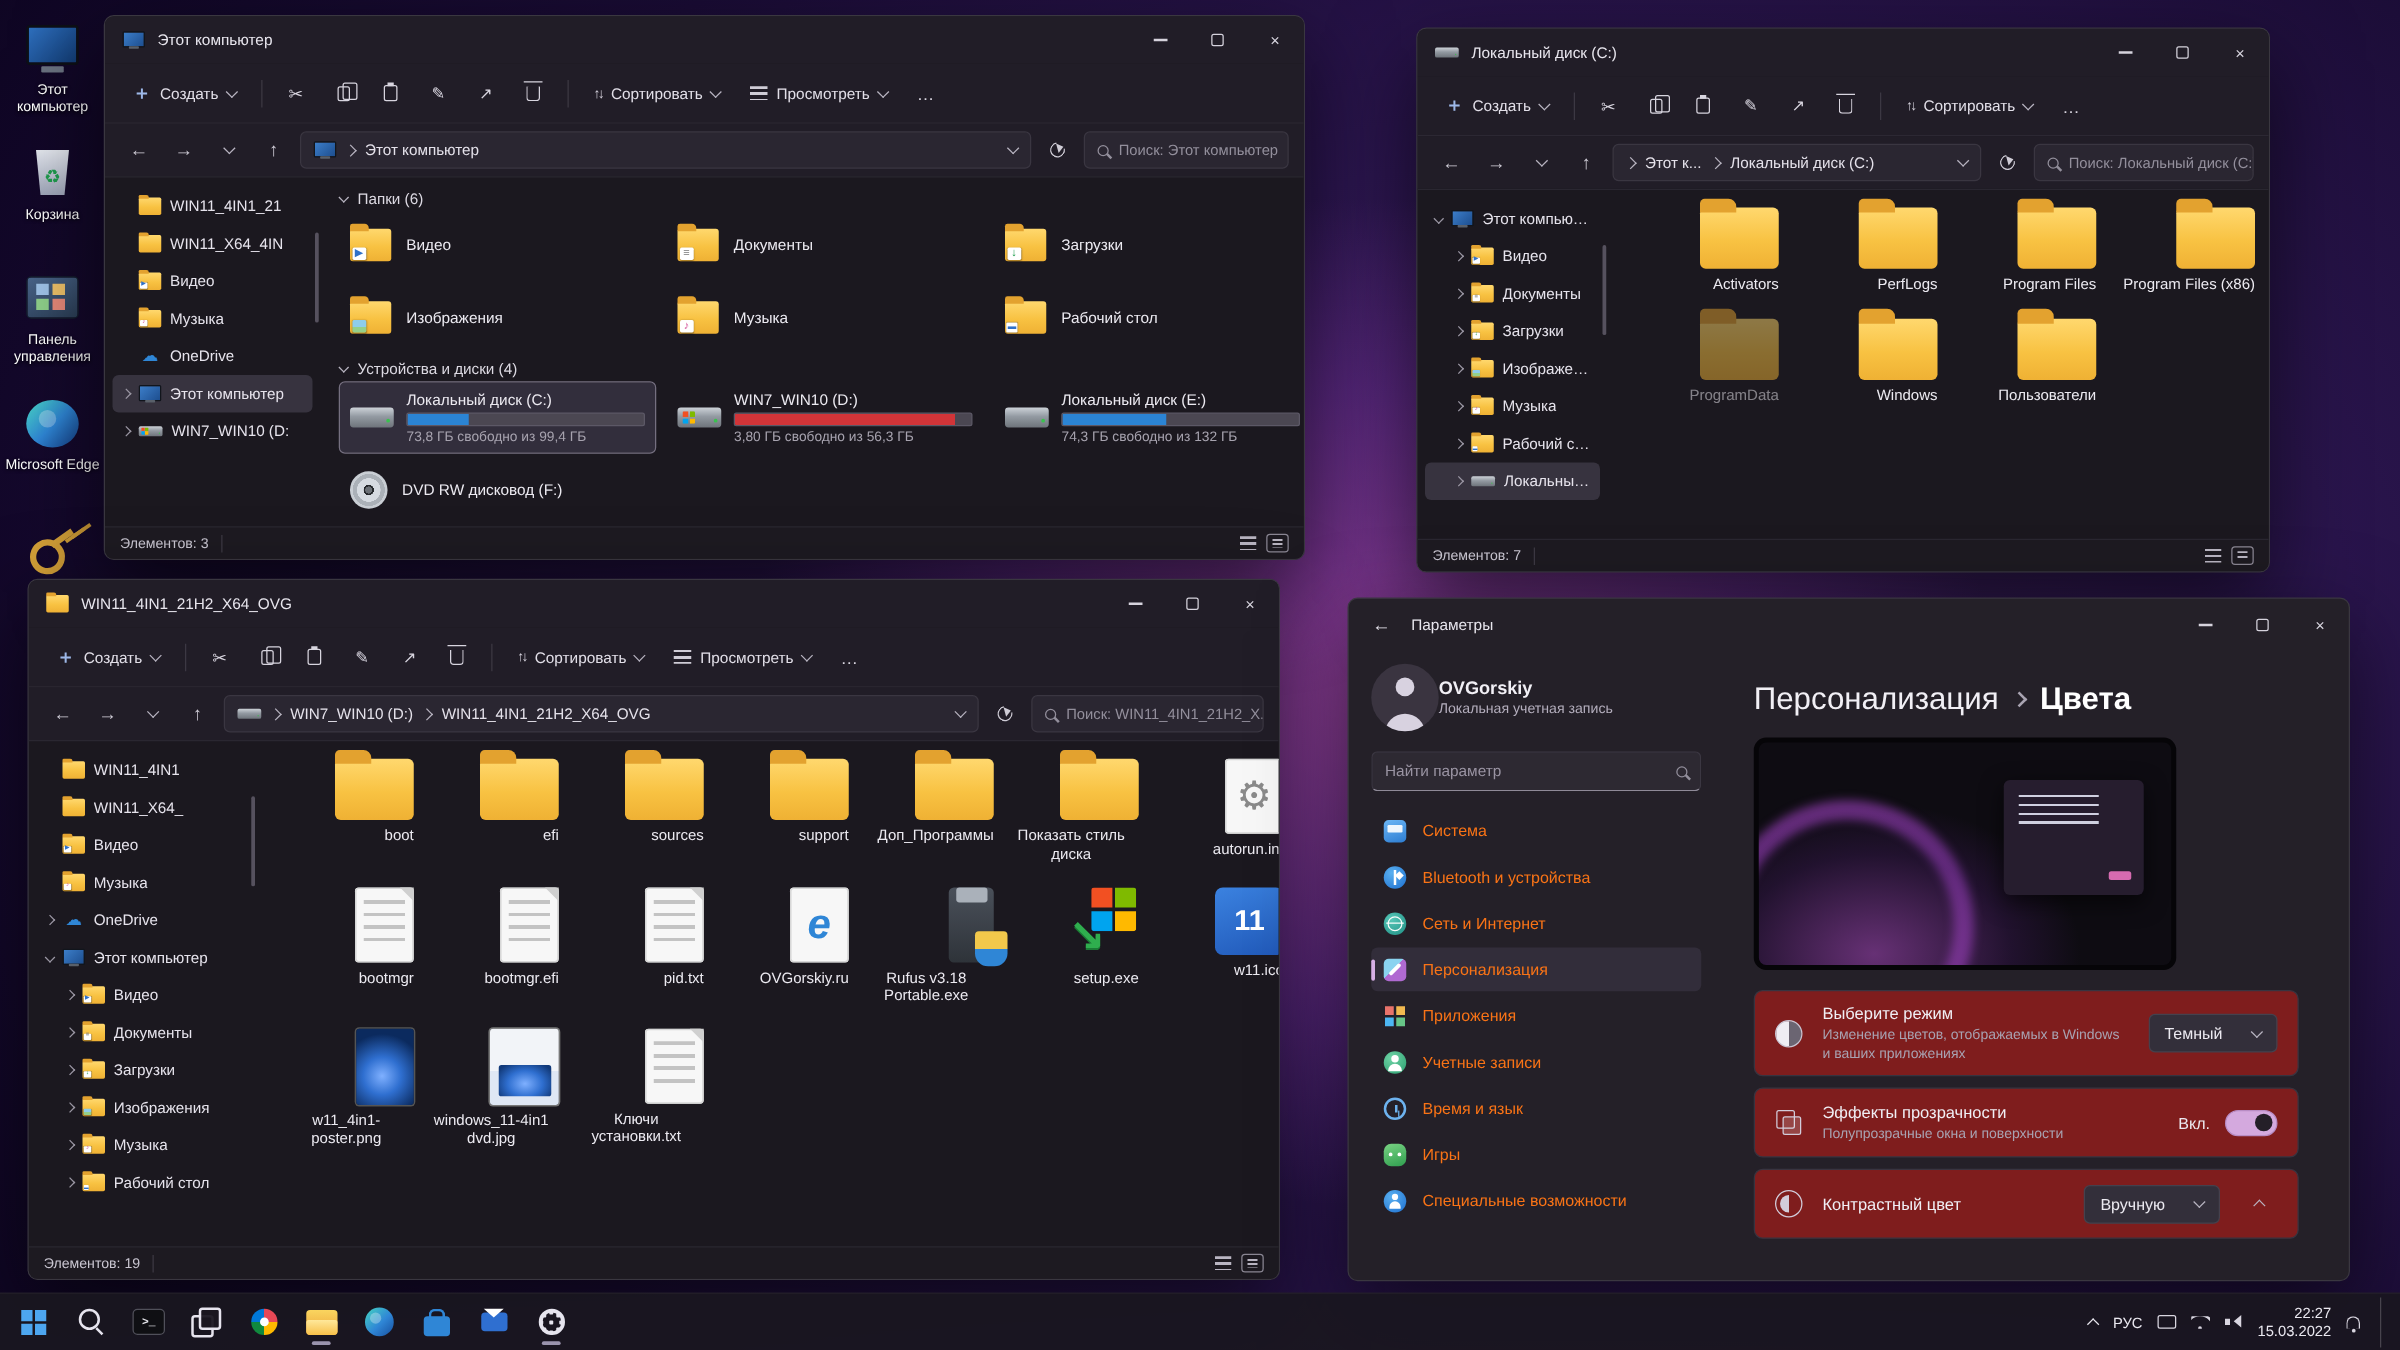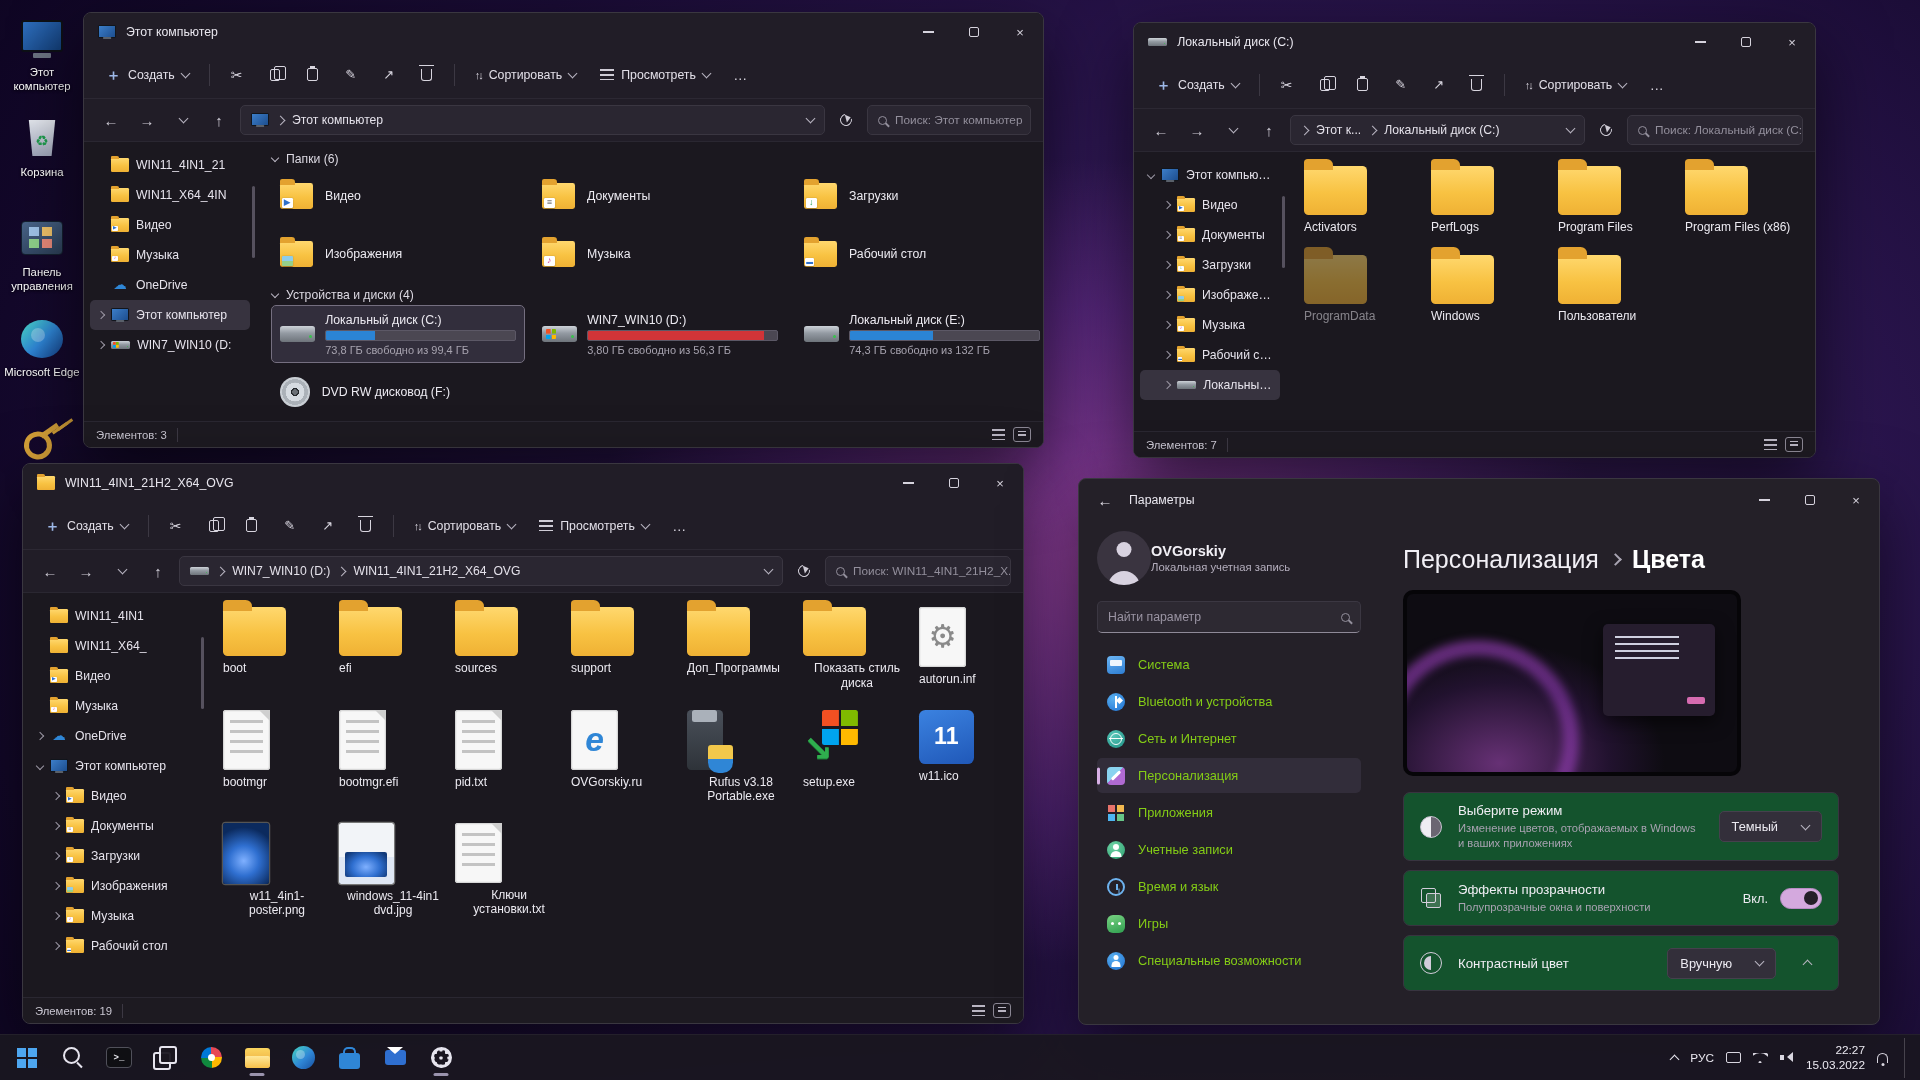--- a/index.html
+++ b/index.html
@@ -64,21 +64,21 @@
 .tilegrid{display:grid;gap:6px 10px;margin-bottom:4px}
 .tile{display:flex;align-items:center;gap:12px;padding:6px 8px;border-radius:4px;height:52px}
 .tlab{font-size:12.3px;color:#eceaf1}
 .dtile{display:flex;align-items:center;gap:10px;padding:5px 8px;border-radius:4px;height:56px}
 .dtile.sel{background:#322e3c;outline:1px solid #756f80}
 .dcol{display:flex;flex-direction:column;gap:3px;min-width:0;flex:1}
 .dbar{width:100%;height:11px;background:#4b4752;border:1px solid #5c5866;border-radius:2px;overflow:hidden}
 .dfill{display:block;height:100%}
 .dsize{font-size:11px;color:#a7a3af;white-space:nowrap}
 .iconwrap{display:grid;gap:8px 4px}
-.bigtile{display:flex;flex-direction:column;align-items:flex-start;gap:5px;padding:8px 2px 4px;border-radius:4px}
+.bigtile{display:flex;flex-direction:column;align-items:flex-end;gap:5px;padding:8px 2px 4px;border-radius:4px}
 .bigtile.dim{opacity:.5}
 .blab{font-size:12px;line-height:1.18;text-align:center;color:#eceaf1;overflow-wrap:anywhere;max-width:108px}
 .statusbar{height:26px;flex:none;display:flex;align-items:center;gap:10px;padding:0 12px;font-size:11.3px;color:#c9c6d1;background:#1d1a21;border-top:1px solid #2a2731}
 .statusbar .sep{width:1px;height:14px;background:#3c3843}
 .vts{margin-left:auto;display:flex;gap:8px;align-items:center}
 .vt1{background:repeating-linear-gradient(#b9b5c2 0 2px,transparent 2px 5px);width:13px;height:11px}
 .vt2{width:18px;height:15px;border:1px solid #8b8794;border-radius:3px;display:grid;place-items:center}
 .vt2::before{content:'';width:8px;height:7px;background:repeating-linear-gradient(#b9b5c2 0 1.5px,transparent 1.5px 3.5px)}
 
 .ic{display:inline-block;position:relative;flex:none}
@@ -125,21 +125,21 @@
 .sbody{flex:1;display:flex;min-height:0}
 .sleft{width:300px;flex:none;padding:4px 18px 0 18px;display:flex;flex-direction:column}
 .account{display:flex;align-items:center;margin:6px 0 16px}
 .avatar{width:54px;height:54px;border-radius:50%;background:#3a3440;position:relative;overflow:hidden;flex:none}
 .avatar::before{content:'';position:absolute;top:11px;left:50%;transform:translateX(-50%);width:15px;height:15px;border-radius:50%;background:#d8d2e0}
 .avatar::after{content:'';position:absolute;bottom:-6px;left:50%;transform:translateX(-50%);width:32px;height:20px;border-radius:16px 16px 0 0;background:#d8d2e0}
 .uname{font-size:14.5px;font-weight:700;color:#f1eff5}
 .utype{font-size:11.3px;color:#b4aebd;margin-top:2px}
 .ssearch{height:32px;display:flex;align-items:center;justify-content:space-between;padding:0 10px;background:#2d2932;border:1px solid #3b3742;border-bottom:1px solid #8f8a98;border-radius:5px;color:#9a94a3;font-size:12.3px;margin-bottom:14px}
 .snav{display:flex;flex-direction:column;gap:2px}
-.snavitem{height:35px;display:flex;align-items:center;gap:13px;padding:0 10px;border-radius:5px;font-size:12.8px;color:#84cc16;position:relative}
+.snavitem{height:35px;display:flex;align-items:center;gap:13px;padding:0 10px;border-radius:5px;font-size:12.8px;color:#f97316;position:relative}
 .snavitem.sel{background:#322d3a}
 .snavitem .accentbar{display:none}
 .snavitem.sel .accentbar{display:block;position:absolute;left:0;top:50%;transform:translateY(-50%);width:3px;height:17px;border-radius:2px;background:#d8b0e6}
 .nic{width:18px;height:18px;position:relative;flex:none;display:grid;place-items:center}
 .nic.ic-system{background:linear-gradient(160deg,#6cb6f5,#2d7dd2);border-radius:4px}
 .nic.ic-system::after{content:'';position:absolute;left:3px;right:3px;top:4px;height:6px;background:rgba(255,255,255,.9);border-radius:1px}
 .nic.ic-bluetooth{background:radial-gradient(circle at 35% 30%,#5ab0f0,#1d6fd0);border-radius:50%}
 .nic.ic-bluetooth::before{content:'';position:absolute;left:8px;top:3px;width:2px;height:12px;background:#fff}
 .nic.ic-bluetooth::after{content:'';position:absolute;right:3px;top:5px;width:5px;height:5px;background:#fff;transform:rotate(45deg)}
 .nic.ic-network{background:radial-gradient(circle at 35% 30%,#57c7b8,#1e8f84);border-radius:50%}
@@ -164,21 +164,21 @@
 .h1a{font-size:25px;font-weight:400;color:#f1eff5}
 .h1b{font-size:25px;font-weight:700;color:#fff}
 .hchev{width:9px;height:9px;border-right:2px solid #a9a4b2;border-bottom:2px solid #a9a4b2;transform:rotate(-45deg)}
 .preview{width:338px;height:186px;border-radius:10px;background:#0e0c12;border:4px solid #060508;position:relative;overflow:hidden;margin-bottom:16px}
 .preview::before{content:'';position:absolute;left:-30px;bottom:-70px;width:170px;height:170px;border-radius:50%;border:16px solid rgba(170,70,205,.55);filter:blur(4px)}
 .preview::after{content:'';position:absolute;inset:0;background:radial-gradient(220px 160px at 28% 95%,rgba(190,85,215,.5),rgba(90,35,130,.25) 50%,transparent 75%)}
 .minwin{position:absolute;right:22px;top:30px;width:112px;height:92px;background:#261d2e;border-radius:5px;z-index:2;box-shadow:0 6px 18px rgba(0,0,0,.6)}
 .minwin::before{content:'';position:absolute;left:12px;top:12px;width:64px;height:26px;background:repeating-linear-gradient(#cfd0e0 0 2px,transparent 2px 7px)}
 .minwin::after{content:'';position:absolute;right:10px;bottom:12px;width:18px;height:7px;border-radius:2px;background:#d66bb0}
 .srows{display:flex;flex-direction:column;gap:9px}
-.srow{display:flex;align-items:center;gap:16px;background:#14532d;border:1px solid #383440;border-radius:7px;padding:10px 16px;min-height:56px}
+.srow{display:flex;align-items:center;gap:16px;background:#7f1d1d;border:1px solid #383440;border-radius:7px;padding:10px 16px;min-height:56px}
 .ric{width:22px;height:22px;position:relative;flex:none}
 .ric.ic-mode{border-radius:50%;background:linear-gradient(90deg,#efedf3 50%,#6b6572 50%);border:1px solid #c9c4d2}
 .ric.ic-transparency::before{content:'';position:absolute;left:1px;top:1px;width:13px;height:13px;border:1.6px solid #d2ccda;border-radius:2px}
 .ric.ic-transparency::after{content:'';position:absolute;right:1px;bottom:1px;width:13px;height:13px;border:1.6px solid #d2ccda;border-radius:2px;background:rgba(255,255,255,.18)}
 .ric.ic-contrast{border:1.6px solid #d2ccda;border-radius:50%}
 .ric.ic-contrast::after{content:'';position:absolute;inset:3px;border-radius:50%;background:linear-gradient(90deg,#d2ccda 50%,transparent 50%)}
 .rtxt{flex:1;min-width:0;display:flex;flex-direction:column;gap:3px}
 .rtitle{font-size:13.2px;color:#f0eef4}
 .rdesc{font-size:11.2px;color:#a8a2b1;max-width:240px;line-height:1.3}
 .rdesc:empty{display:none}

